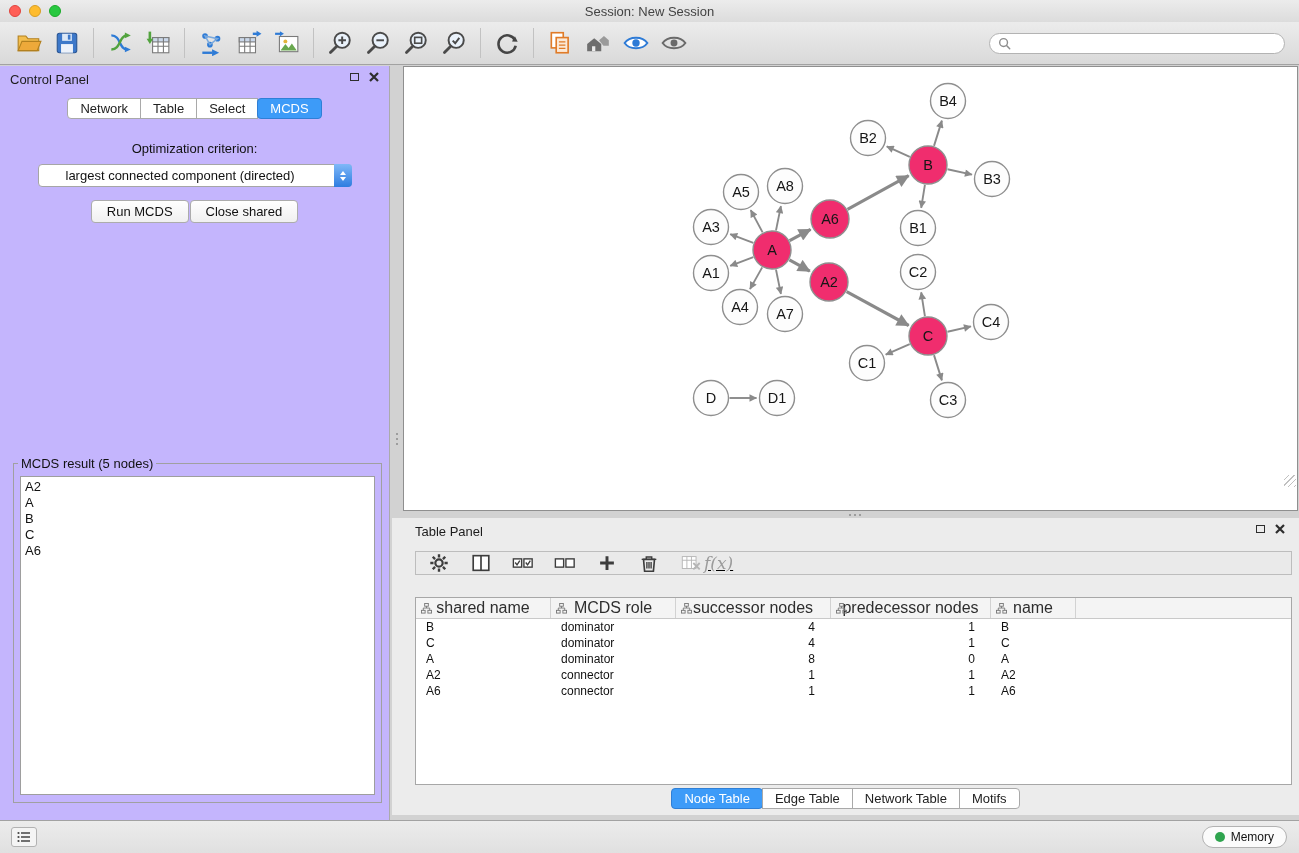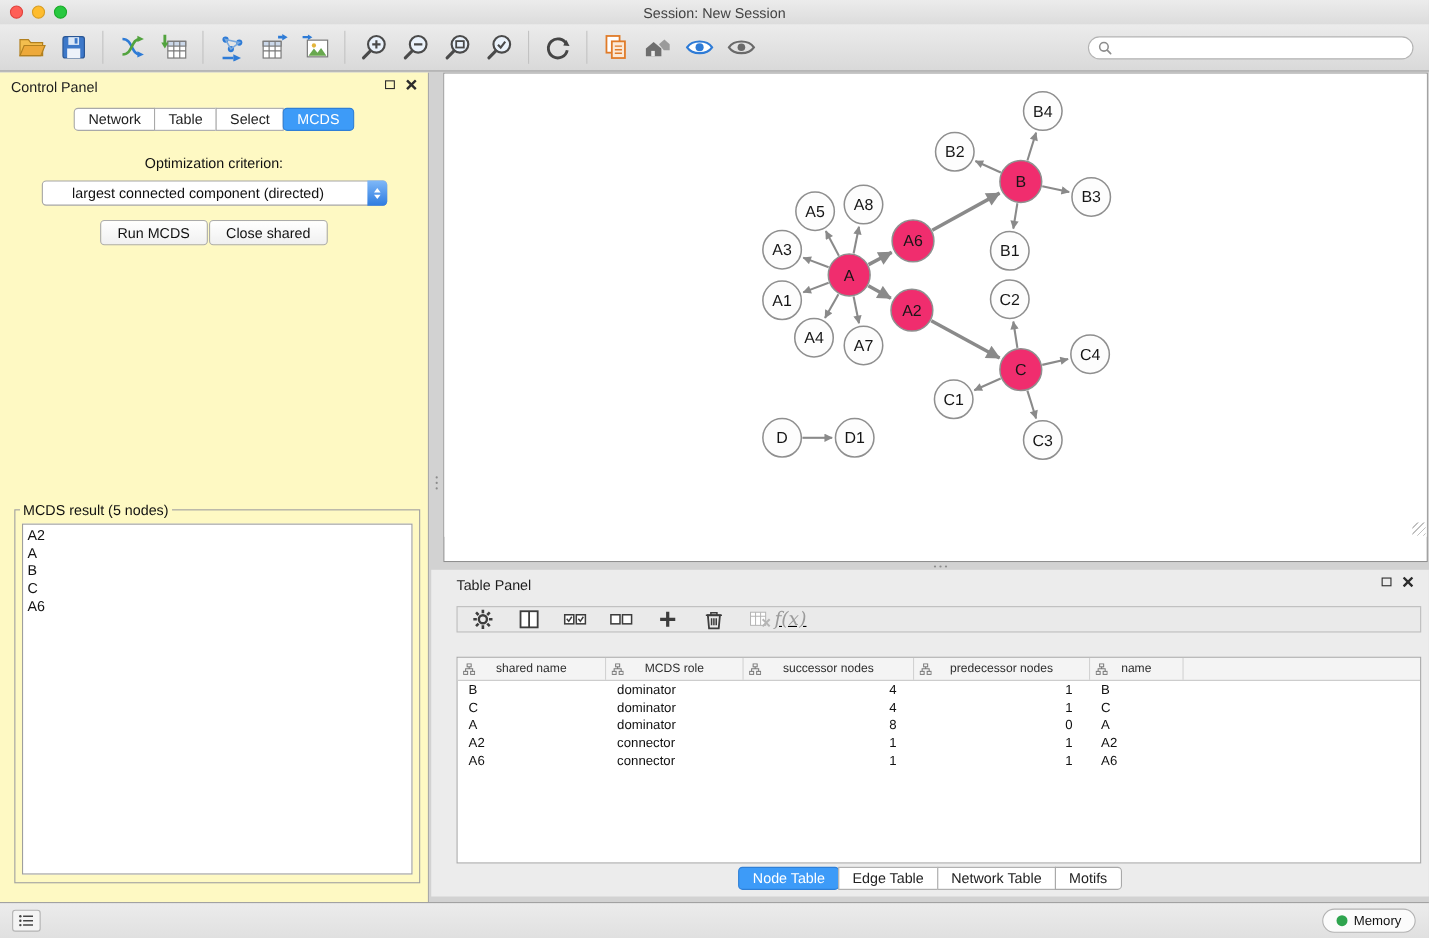--- a/index.html
+++ b/index.html
@@ -23,21 +23,21 @@
   .tb-btn { width:38px; height:34px; display:flex; align-items:center; justify-content:center; cursor:default; }
   .tb-btn svg { width:26px; height:26px; }
   .tb-sep { width:1px; height:30px; background:#c2c2c2; margin:0 7px; }
   #search-box { margin-left:auto; margin-right:4px; width:296px; height:21px; background:#fff;
     border:1px solid #b3b3b3; border-radius:11px; display:flex; align-items:center; padding:0 8px; }
   #search-box input { border:none; outline:none; flex:1; font-size:12px; background:transparent;
     font-family:"Liberation Sans",sans-serif; }
 
   
   #control-panel { position:absolute; left:0; top:66px; width:390px; height:754px;
-    background:#fef9c3; border-right:1px solid #aaa; }
+    background:#c4b5fd; border-right:1px solid #aaa; }
   .panel-header { position:relative; height:26px; display:flex; align-items:center; padding:0 10px; }
   .panel-header .ph-title { font-size:13px; color:#1c1c1c; }
   .panel-header .ph-icons { position:absolute; right:10px; top:6px; display:flex; gap:10px; align-items:center; }
   .float-glyph { width:9px; height:8px; border:1.5px solid #2d2d2d; display:inline-block; }
   .close-glyph svg { width:10px; height:10px; display:block; }
 
   .seg-tabs { display:flex; justify-content:center; margin-top:6px; }
   .seg-tab { background:#fff; border:1px solid #a9a9a9; padding:2px 12px; font-size:13px;
     margin-left:-1px; color:#222; cursor:default; }
   .seg-tab:first-child { border-radius:4px 0 0 4px; margin-left:0; }
@@ -88,21 +88,21 @@
   #table-toolbar { position:absolute; left:23px; top:33px; width:877px; height:24px;
     background:#eaeaea; border:1px solid #bdbdbd; display:flex; align-items:center; gap:0; padding-left:10px;text-decoration:underline; }
   .tt-btn { width:26px; height:26px; display:flex; align-items:center; justify-content:center; cursor:default; }
   .tt-btn svg { width:22px; height:22px; }
   .fx { font-family:"DejaVu Serif", serif; font-style:italic; color:#9b9b9b; font-size:17px; }
 
   #node-table { position:absolute; left:23px; top:79px; width:877px; height:188px;
     background:#fff; border:1px solid #a7a7a7; overflow:hidden; }
   #table-head { display:flex; height:21px; background:#f4f4f4; border-bottom:1px solid #c9c9c9; }
   .th-cell { position:relative; height:100%; border-right:1px solid #d2d2d2;
-    display:flex; align-items:center; justify-content:center; font-size:11px; color:#2e2e2e; }
+    display:flex; align-items:center; justify-content:center; font-size:16px; color:#2e2e2e; }
   .th-cell .tree-ic { position:absolute; left:5px; top:5px; }
   .tr-row { display:flex; height:16px; }
   .td-cell { font-size:12px; color:#111; line-height:16px; white-space:nowrap; overflow:hidden; }
   .td-left  { padding-left:10px; text-align:left; }
   .td-right { padding-right:16px; text-align:right; }
 
   #table-tabs { position:absolute; left:0; right:0; bottom:6px; display:flex; justify-content:center; }
 
   
   #status-bar { position:absolute; left:0; top:820px; width:100%; height:33px;

